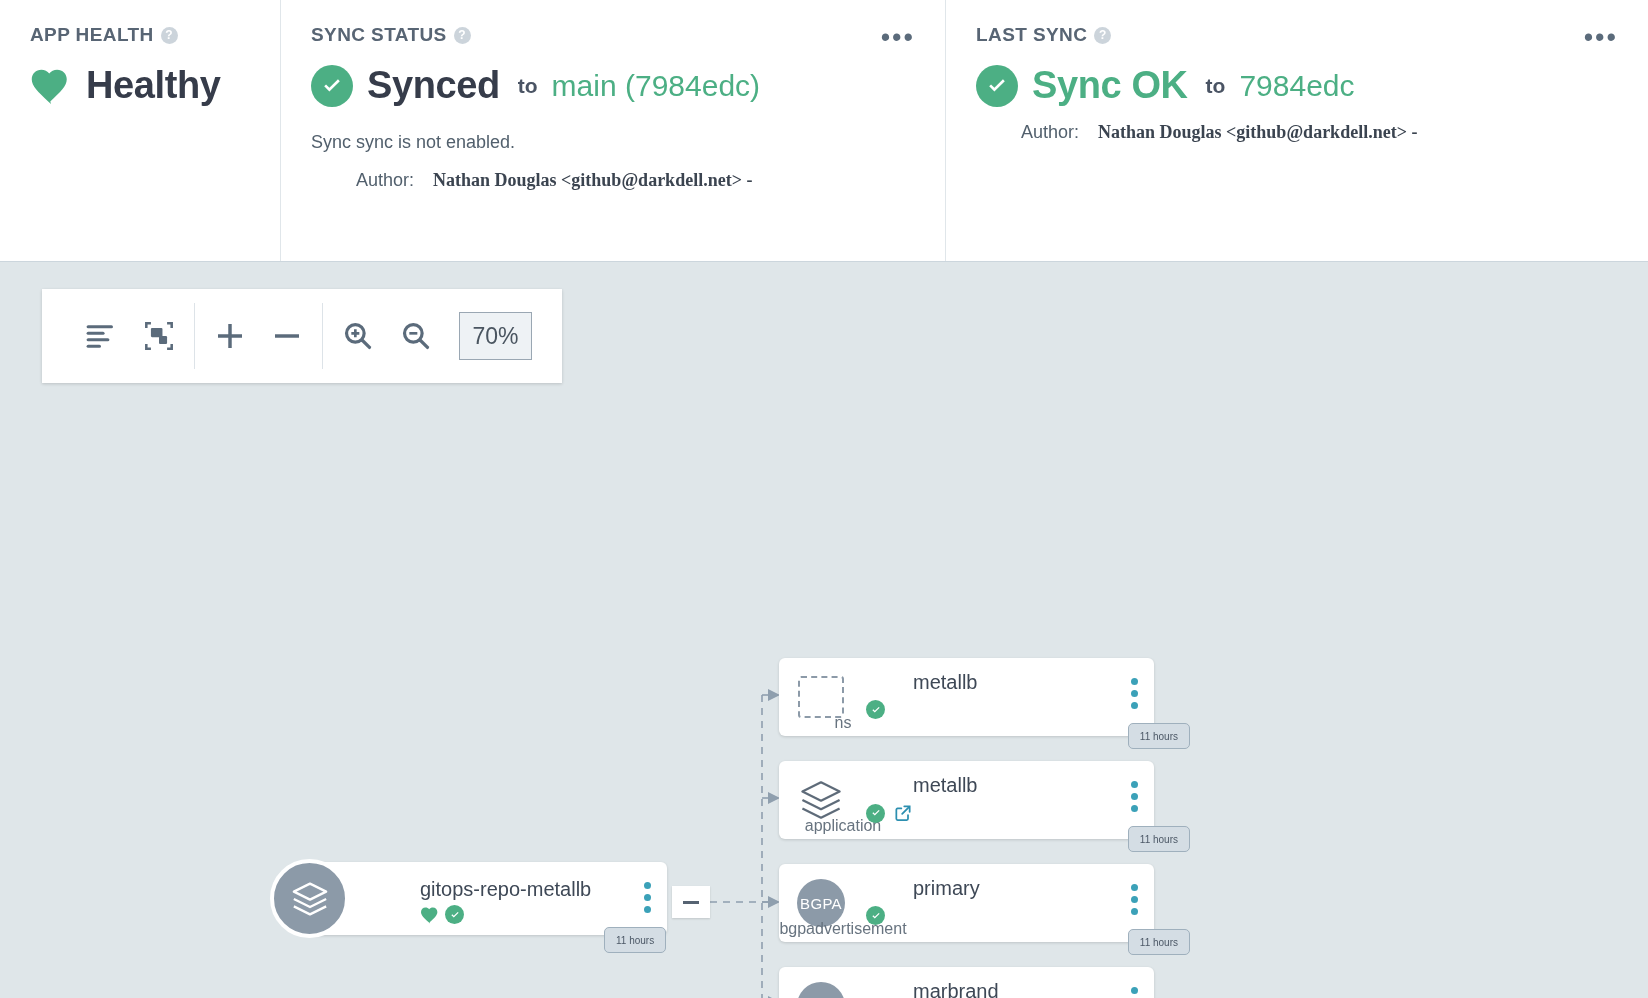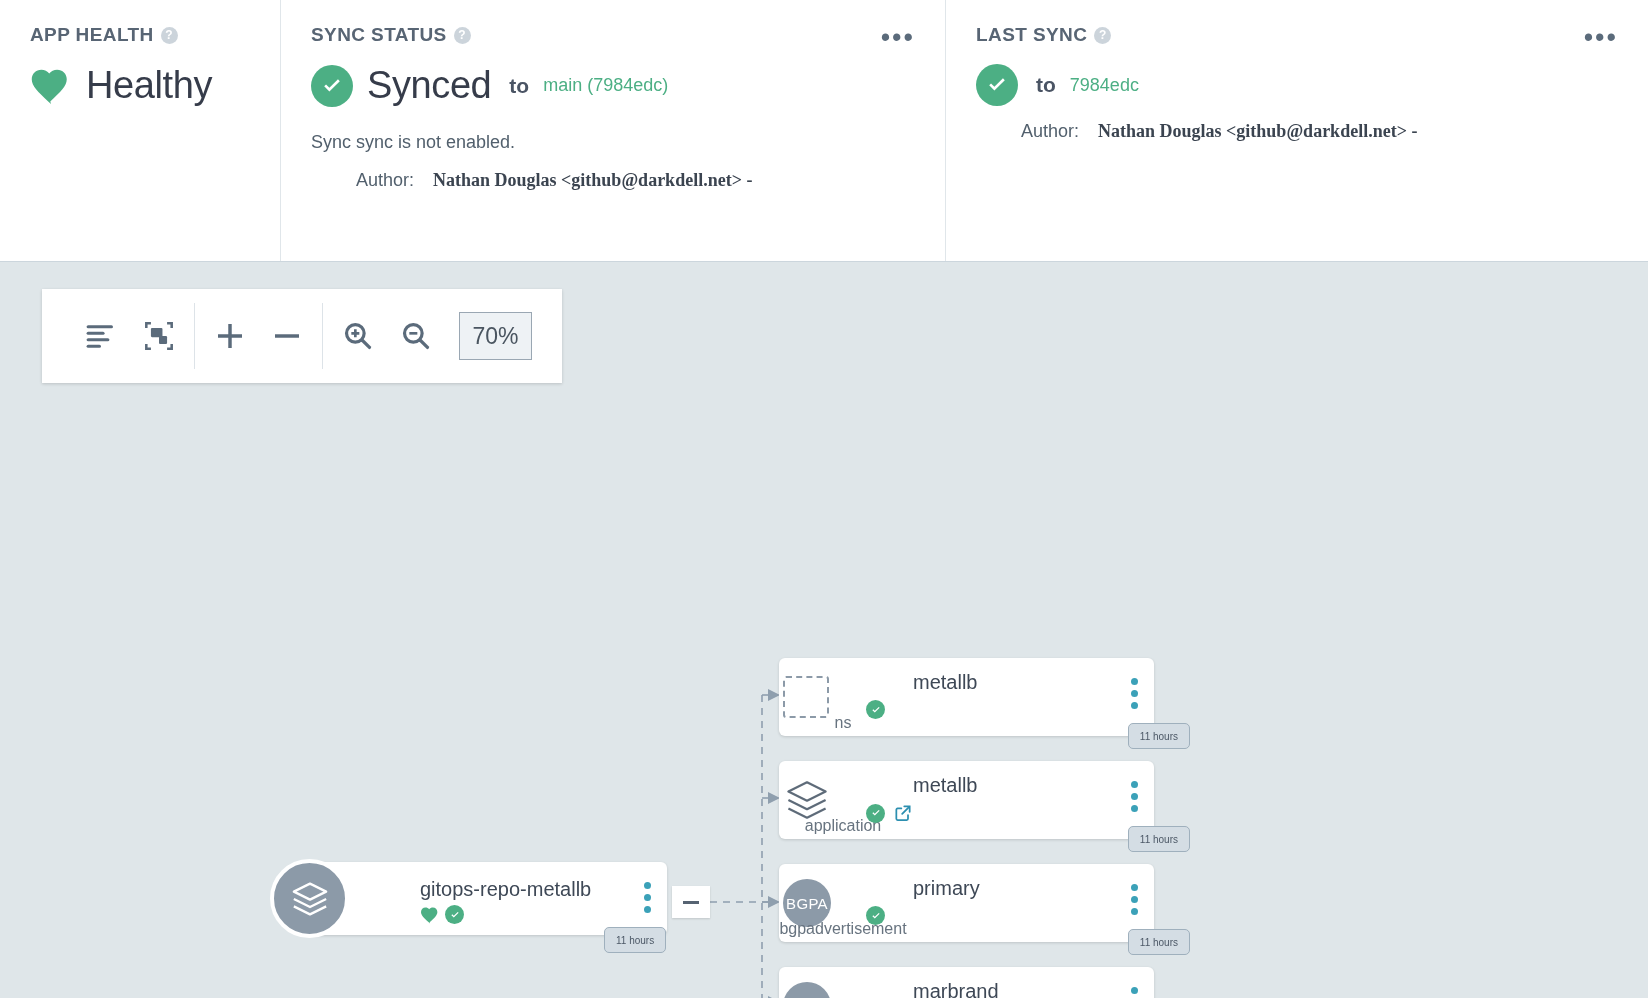--- a/index.html
+++ b/index.html
@@ -54,29 +54,29 @@
   .heart-icon { width: 42px; height: 40px; position: relative; flex: none; }
   .heart-icon svg { display: block; }
   .check-big {
     width: 42px; height: 42px; border-radius: 50%;
     background: #4caf84; flex: none;
     display: flex; align-items: center; justify-content: center;
   }
   .check-big svg { display: block; }
 
   .status-word {
-    font-size: 38px; font-weight: normal; color: #363c4a;
+    font-size: 38px; font-weight: bold; color: #363c4a;
     letter-spacing: -0.4px;
   }
   .status-word.green { color: #4caf84; }
   .status-to {
     font-size: 21px; color: #4a5464; font-weight: bold;
     margin-left: 4px; align-self: center;
   }
-  .status-rev { color: #4caf84; font-weight: normal; font-size: 18px; }
+  .status-rev { color: #4caf84; font-weight: normal; font-size: 30px; }
 
   .sub-text {
     font-size: 18px; color: #52606d;
     margin-top: 22px; line-height: 1.45;
     max-width: 560px;
   }
   .author-row {
     margin-top: 15px; font-size: 18px; color: #52606d;
     padding-left: 45px;
   }
@@ -155,23 +155,23 @@
   .root-time { left: 604px; top: 665px; }
 
   
   .node-card {
     position: absolute; left: 779px;
     width: 375px; height: 78px;
     background: #ffffff; border-radius: 6px;
     box-shadow: 0 1px 3px rgba(0,0,0,.15);
   }
   .node-icon-wrap {
-    position: absolute; left: 4px; top: 10px;
+    position: absolute; left: 13px; top: 10px;
     width: 58px; height: 58px;
-    display: flex; align-items: center; 
+    display: flex; align-items: center; justify-content: center;
   }
   .circle-icon {
     width: 48px; height: 48px; border-radius: 50%;
     background: #8c9aa8; color: #ffffff;
     display: flex; align-items: center; justify-content: center;
     font-size: 15px; letter-spacing: .3px;
   }
   .dashed-icon {
     width: 46px; height: 42px;
     border: 2px dashed #8c9aa8; border-radius: 3px;
@@ -241,20 +241,21 @@
       <span>LAST SYNC</span>
       <span class="help-icon">?</span>
     </div>
     <div class="kebab">•••</div>
     <div class="big-status">
       <span class="check-big">
         <svg width="26" height="26" viewBox="0 0 24 24">
             <path fill="#fff" d="M9.6 17.1L4.8 12.3l1.7-1.7 3.1 3.1 7.9-7.9 1.7 1.7z"></path>
           </svg>
       </span>
+      <span class="status-word green">Sync OK</span>
       <span class="status-to">to</span>
       <span class="status-rev">7984edc</span>
     </div>
     <div class="author-row">
       <span class="author-label">Author:</span>
       <span class="author-name">Nathan Douglas &lt;github@darkdell.net&gt; -</span>
     </div>
   </div>
 </div>
 

